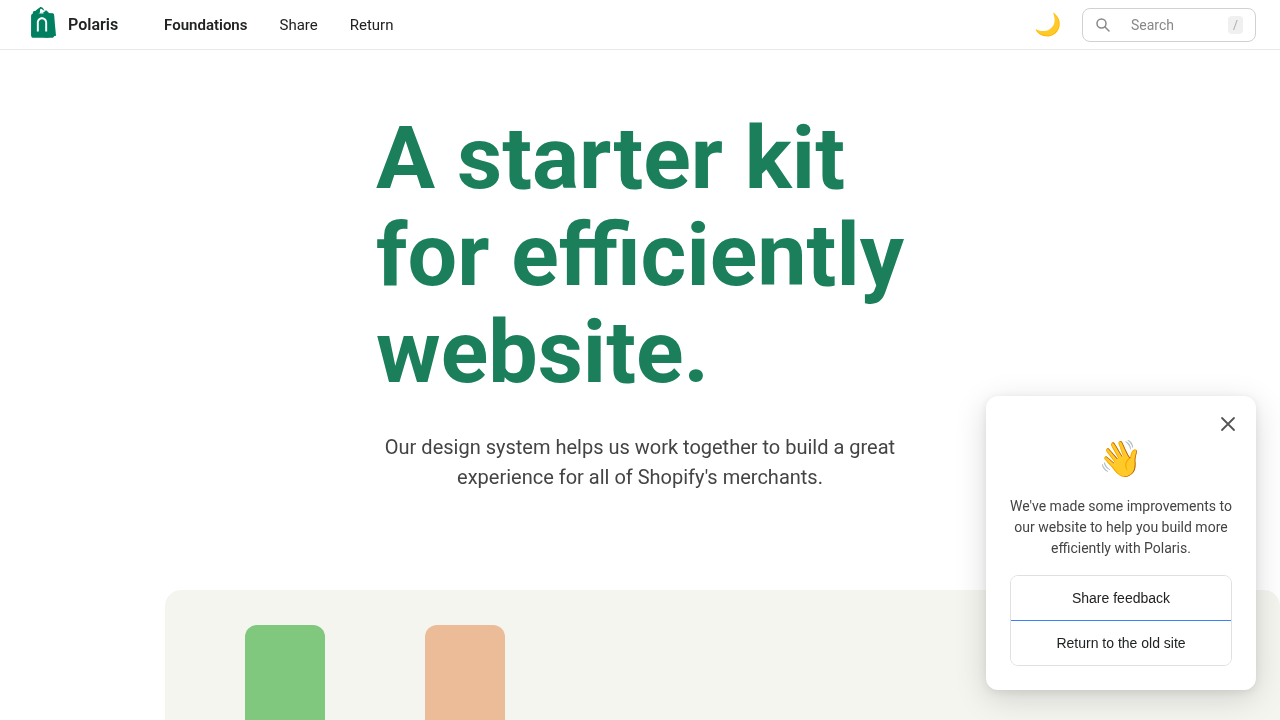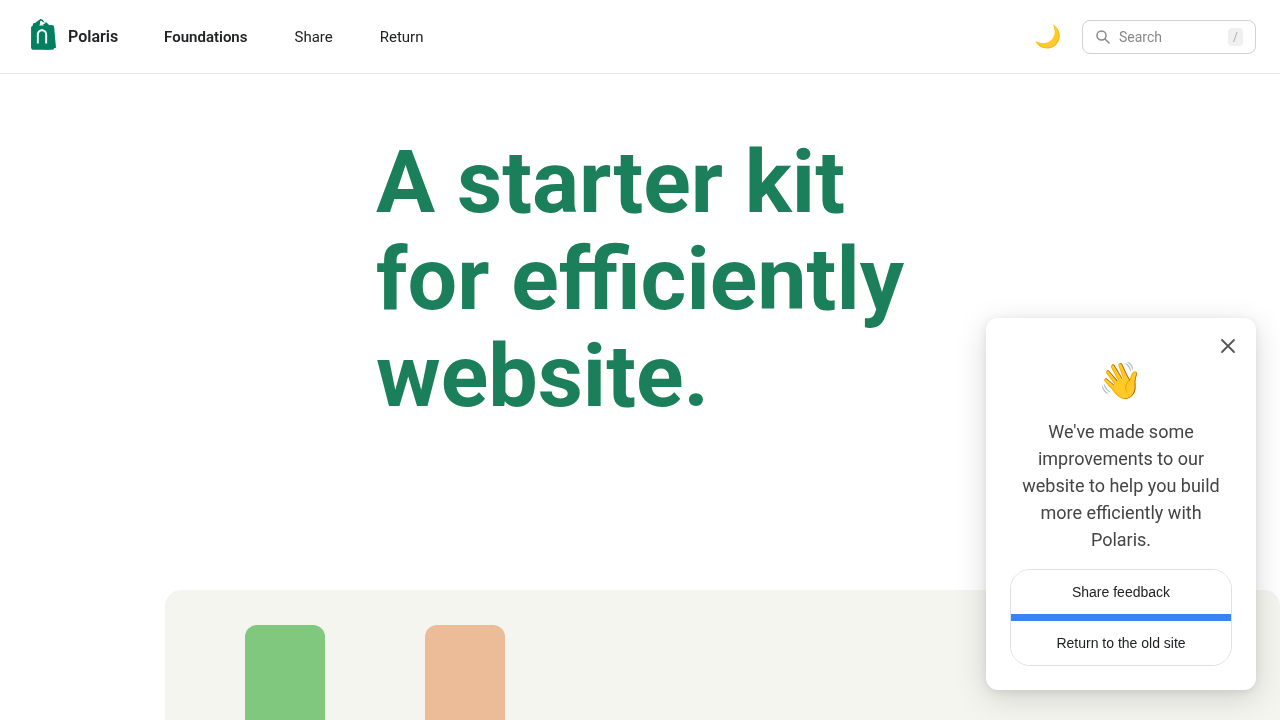--- a/index.html
+++ b/index.html
@@ -14,21 +14,21 @@
       width: 1280px;
       height: 720px;
       overflow: hidden;
       position: relative;
     }
 
     
     .navbar {
       display: flex;
       align-items: center;
-      height: 74px;
+      height: 50px;
       padding: 0 24px;
       border-bottom: 1px solid #e8e8e8;
       position: relative;
       z-index: 10;
       background: #fff;
     }
 
     .navbar-logo {
       display: flex;
       align-items: center;
@@ -44,21 +44,21 @@
 
     .navbar-brand {
       font-size: 16px;
       font-weight: 600;
       color: #202223;
     }
 
     .navbar-nav {
       display: flex;
       align-items: center;
-      gap: 19px;
+      gap: 4px;
       flex: 1;
     }
 
     .nav-item {
       padding: 8px 14px;
       font-size: 15px;
       color: #202223;
       cursor: pointer;
       border-radius: 6px;
       text-decoration: none;
@@ -81,21 +81,21 @@
       align-items: center;
       justify-content: center;
       cursor: pointer;
       border-radius: 50%;
       font-size: 22px;
     }
 
     .search-bar {
       display: flex;
       align-items: center;
-      gap: 8px;
+      gap: 20px;
       border: 1px solid #d1d1d1;
       border-radius: 8px;
       padding: 7px 12px;
       width: 174px;
       cursor: text;
       background: #fff;
     }
 
     .search-icon-svg {
       color: #888;
@@ -213,49 +213,49 @@
       align-items: center;
       padding: 0 24px 24px 24px;
       gap: 16px;
     }
 
     .popup-emoji {
       font-size: 36px;
     }
 
     .popup-message {
-      font-size: 18px;
+      font-size: 14px;
       color: #444;
       text-align: center;
       line-height: 1.5;
     }
 
     .popup-actions {
       width: 100%;
       display: flex;
       flex-direction: column;
       gap: 0;
       border: 1px solid #e0e0e0;
-      border-radius: 20px;
+      border-radius: 8px;
       overflow: hidden;
     }
 
     .popup-action-btn {
       width: 100%;
       padding: 14px 16px;
       background: #fff;
       border: none;
       font-size: 14px;
       color: #202223;
       cursor: pointer;
       text-align: center;
     }
 
     .popup-action-btn + .popup-action-btn {
-      border-top: 7px solid #3b82f6;
+      border-top: 1px solid #3b82f6;
     }
   </style>
 </head>
 <body>
 
 <nav class="navbar">
   <a class="navbar-logo" href="#">
     <svg class="shopify-bag-icon" viewBox="0 0 50 56" fill="none" xmlns="http://www.w3.org/2000/svg">
       <path d="M43.5 11.2C43.4 10.5 42.8 10.1 42.3 10.1C41.8 10.1 36.8 9.9 36.8 9.9C36.8 9.9 32.9 6.1 32.5 5.7C32.1 5.3 31.3 5.4 31 5.5L28.9 6.2C28.6 5.3 28.1 4.2 27.4 3.1C25.2 -0.4 22.1 -0.1 22.1 -0.1C22.1 -0.1 21.5 0.4 21.0 1.4C21.0 1.4 19.2 2.0 17.2 3.7C16.5 4.2 15.9 4.9 15.3 5.7L13.1 6.4C13.1 6.4 12.4 6.6 11.5 6.9C11.2 7.0 10.9 7.2 10.9 7.5L8.5 43.1L32.6 48.0L47.0 44.7C47.0 44.7 43.6 11.9 43.5 11.2ZM29.8 7.1L27.1 8.0C27.1 7.1 26.9 5.8 26.5 4.7C28.2 5.0 29.2 6.4 29.8 7.1ZM22.1 3.5C22.6 2.9 23.3 2.6 23.3 2.6C23.3 2.6 25.5 2.6 26.6 5.1C26.9 5.8 27.1 6.8 27.2 7.7L21.4 9.6C21.9 7.3 22.1 4.6 22.1 3.5ZM19.5 10.5L26.8 8.1C26.8 8.1 27.5 10.0 27.5 12.1L17.9 14.9C18.3 13.4 18.9 11.9 19.5 10.5Z" fill="#008060"></path>
       <rect x="8" y="10" width="36" height="38" rx="4" fill="#008060"></rect>
@@ -284,20 +284,21 @@
     </div>
   </div>
 </nav>
 
 <main class="hero">
   <h1 class="hero-title">
     <span>A starter kit</span><br>
     <span>for efficiently</span><br>
     <span>website.</span>
   </h1>
+  <p class="hero-subtitle">Our design system helps us work together to build a great experience for all of Shopify's merchants.</p>
 </main>
 
 <div class="preview-strip">
   <div class="preview-card-green"></div>
   <div class="preview-card-peach"></div>
 </div>
 
 <div class="popup">
   <div class="popup-header">
     <button class="popup-close">

